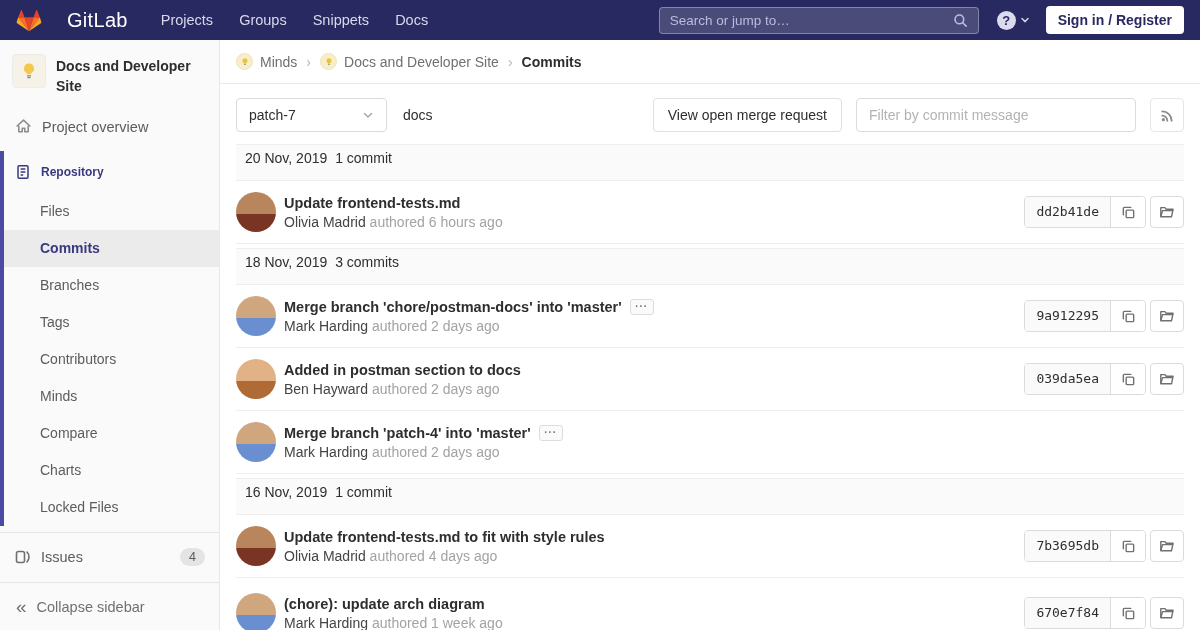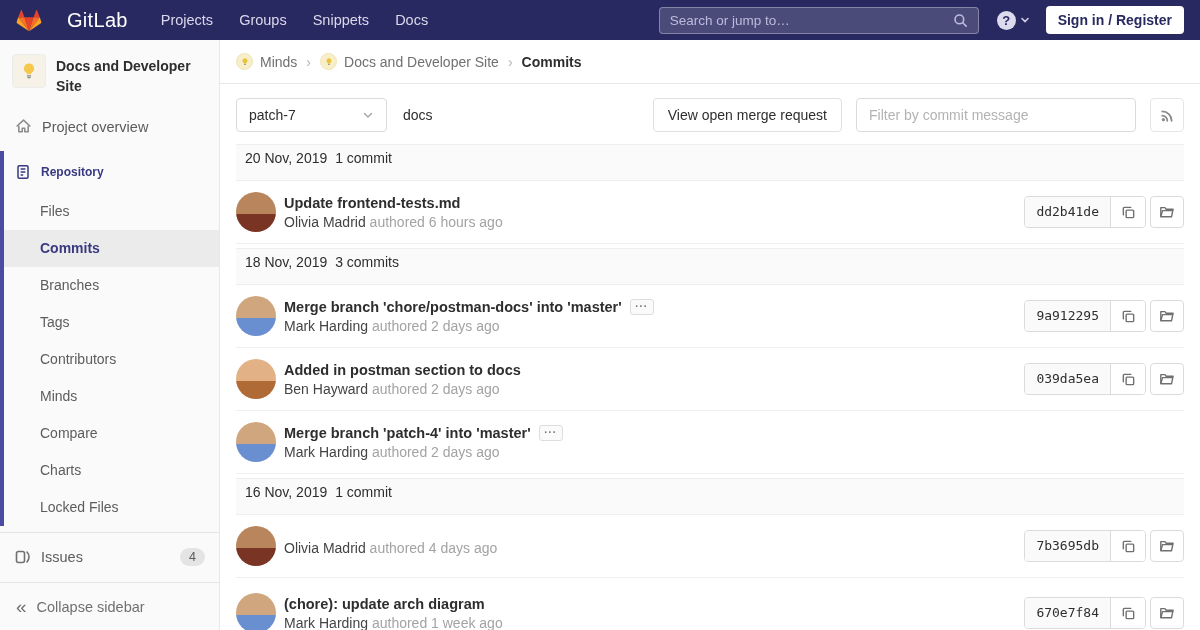--- a/index.html
+++ b/index.html
@@ -391,20 +391,24 @@
   </div>
       </section>
       <section class="commit-group">
     <div class="group-header">
       <span class="date">16 Nov, 2019</span>
       <span class="cnt">1 commit</span>
     </div>
   <div class="commit-row">
     <span class="c-avatar" style="background: linear-gradient(rgb(185, 133, 92) 0%, rgb(185, 133, 92) 55%, rgb(122, 52, 36) 55%);"></span>
     <span class="c-text">
+      <span class="c-title-line">
+        <span class="c-title">Update frontend-tests.md to fit with style rules</span>
+
+      </span>
       <div class="c-meta">
         <span class="c-author">Olivia Madrid</span>
         <span class="c-time"> authored 4 days ago</span>
       </div>
     </span>
     <span class="c-right">
       <span class="sha-group">
         <span class="sha-label">7b3695db</span>
         <button class="copy-btn">
           <span>

